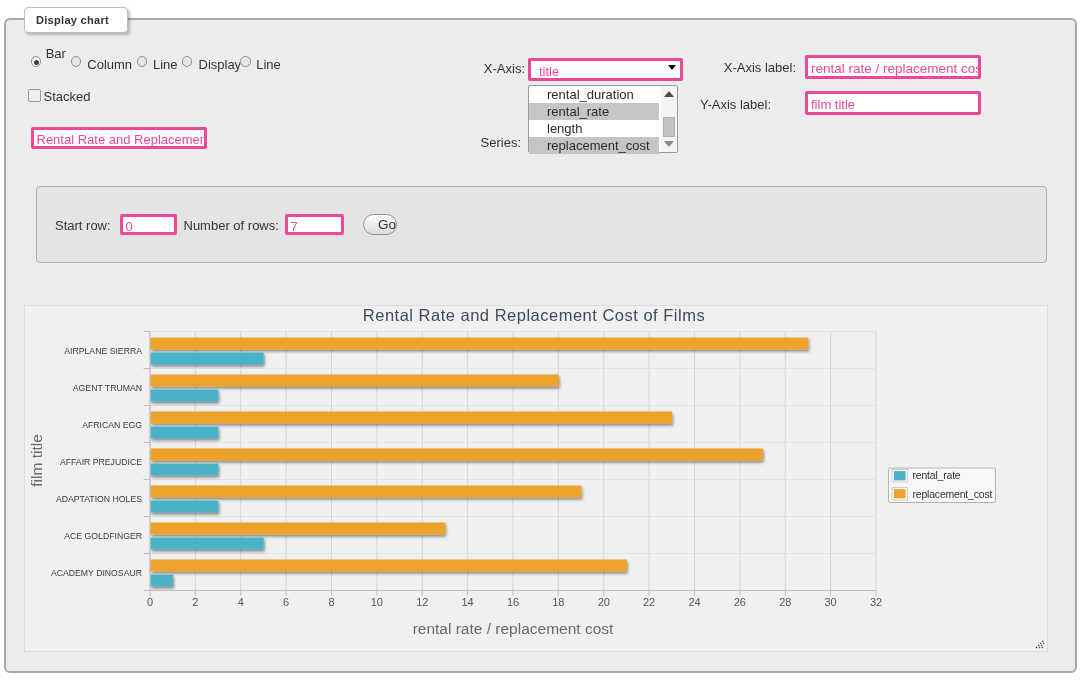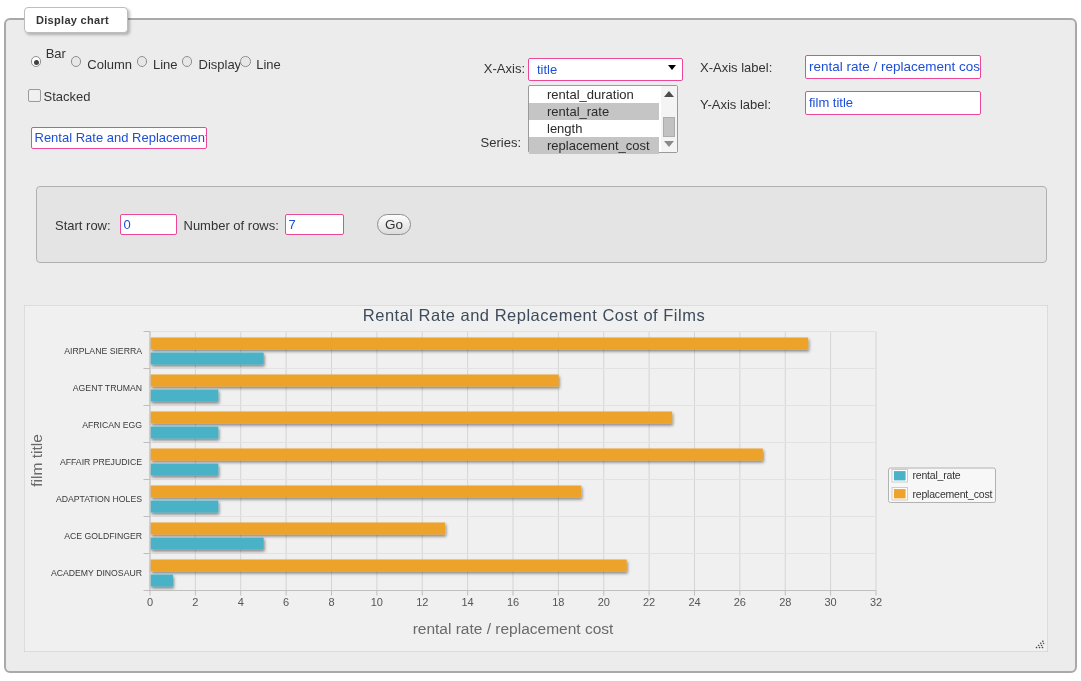--- a/index.html
+++ b/index.html
@@ -1,20 +1,20 @@
 <!DOCTYPE html>
 <html><head>
 <meta charset="utf-8">
 <style>
 * { margin:0; padding:0; box-sizing:border-box; }
 body { width:1081px; height:681px; background:#fff; font-family:"Liberation Sans",sans-serif; color:#333; }
 #root { position:relative; width:1081px; height:681px; overflow:hidden; }
 .abs { position:absolute; }
 .lbl { position:absolute; font-size:13px; line-height:15px; color:#333; white-space:nowrap; }
-.inp { position:absolute; background:#fff; border:1px solid #ec4899; border-radius:2px; font-size:13px; color:#1d4ed8; white-space:nowrap; overflow:hidden; padding-left:3px; }
+.inp { position:absolute; background:#fff; border:3px solid #ec4899; border-radius:2px; font-size:13px; color:#ec4899; white-space:nowrap; overflow:hidden; padding-left:3px; }
 </style>
 </head>
 <body>
 <div id="root">
 
   <div class="abs" style="left:4px; top:18px; width:1073px; height:655px; background:#ececec; border:2px solid #a9a9a9; border-radius:6px;"></div>
 
   <div class="abs" style="left:24px; top:7px; width:104px; height:26px; background:#fff; border:1px solid #bdbdbd; border-radius:4px; box-shadow:2px 2px 3px rgba(0,0,0,0.25); font-size:11px; font-weight:bold; letter-spacing:0.3px; color:#333; line-height:24px; padding-left:11px;">Display chart</div>
 
   <div class="abs radio" style="left:30.6px; top:56px;"></div>
@@ -47,31 +47,31 @@
       <div class="sarr" style="top:4px;">
           <div class="tri-up"></div>
         </div>
       <div class="sthumb"></div>
       <div class="sarr" style="bottom:3px;">
           <div class="tri-dn"></div>
         </div>
     </div>
   </div>
 
-  <div class="lbl" style="left:700px; top:60px; width:96px; text-align:left;">X-Axis label:</div>
+  <div class="lbl" style="left:700px; top:60px; width:96px; text-align:right;">X-Axis label:</div>
   <div class="inp" style="left:805px; top:54.5px; width:176px; height:24px; line-height:22px; font-size:13.5px;">rental rate / replacement cost</div>
   <div class="lbl" style="left:700px; top:96.5px; width:96px; text-align:left;">Y-Axis label:</div>
   <div class="inp" style="left:805px; top:91px; width:176px; height:24px; line-height:22px;">film title</div>
 
   <div class="abs" style="left:36px; top:186px; width:1011px; height:77px; background:#e4e4e4; border:1px solid #b0b0b0; border-radius:4px;"></div>
   <div class="lbl" style="left:55px; top:217.5px;">Start row:</div>
   <div class="inp" style="left:119.5px; top:213.5px; width:57px; height:21px; line-height:19px;">0</div>
   <div class="lbl" style="left:183.5px; top:217.5px;">Number of rows:</div>
   <div class="inp" style="left:284.5px; top:213.5px; width:59px; height:21px; line-height:19px;">7</div>
-  <div class="abs" style="left:363px; top:213.5px; width:34px; height:21px; border:1px solid #8f8f8f; border-radius:10.5px; background:linear-gradient(#fdfdfd,#dcdcdc); font-size:13.5px; color:#333; text-align:center; line-height:19px;margin-left:14px;">Go</div>
+  <div class="abs" style="left:363px; top:213.5px; width:34px; height:21px; border:1px solid #8f8f8f; border-radius:10.5px; background:linear-gradient(#fdfdfd,#dcdcdc); font-size:13.5px; color:#333; text-align:right; line-height:19px;">Go</div>
 
   <svg class="abs" style="left:24px; top:304.5px;" width="1024" height="347" viewBox="0 0 1024 347">
     <defs>
       <filter id="sh" x="-20%" y="-50%" width="140%" height="220%">
         <feDropShadow dx="1" dy="2" stdDeviation="1.5" flood-color="#000" flood-opacity="0.45"></feDropShadow>
       </filter>
     </defs>
     <rect x="0" y="0" width="1024" height="347" fill="#f0f0f0" stroke="#c9c9c9" stroke-width="1"></rect>
     <g id="grid">
         <line x1="126" y1="26.5" x2="126" y2="285.5" stroke="#d5d5d5" stroke-width="1"></line>

